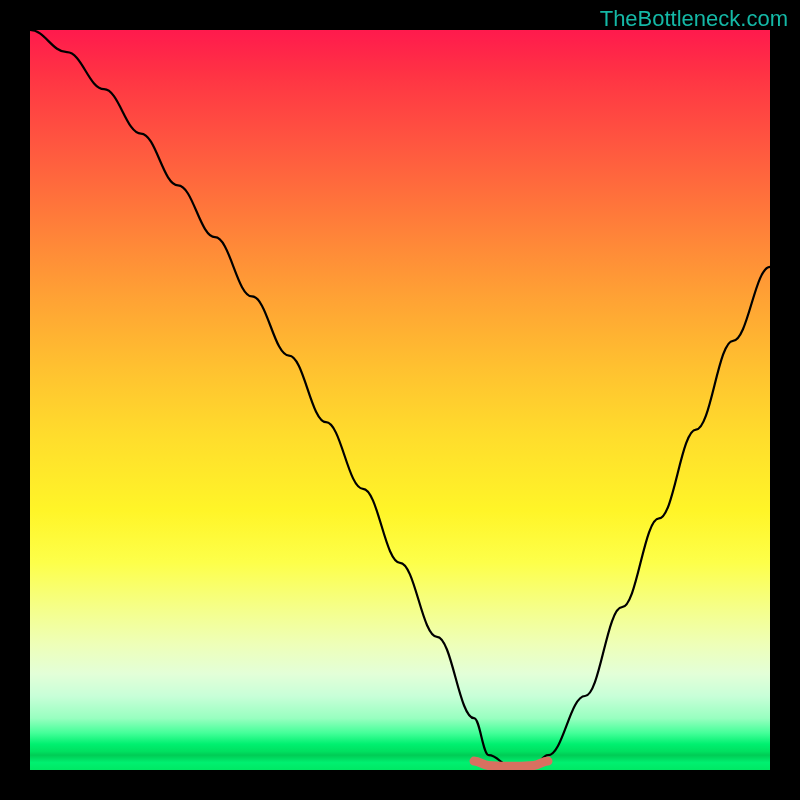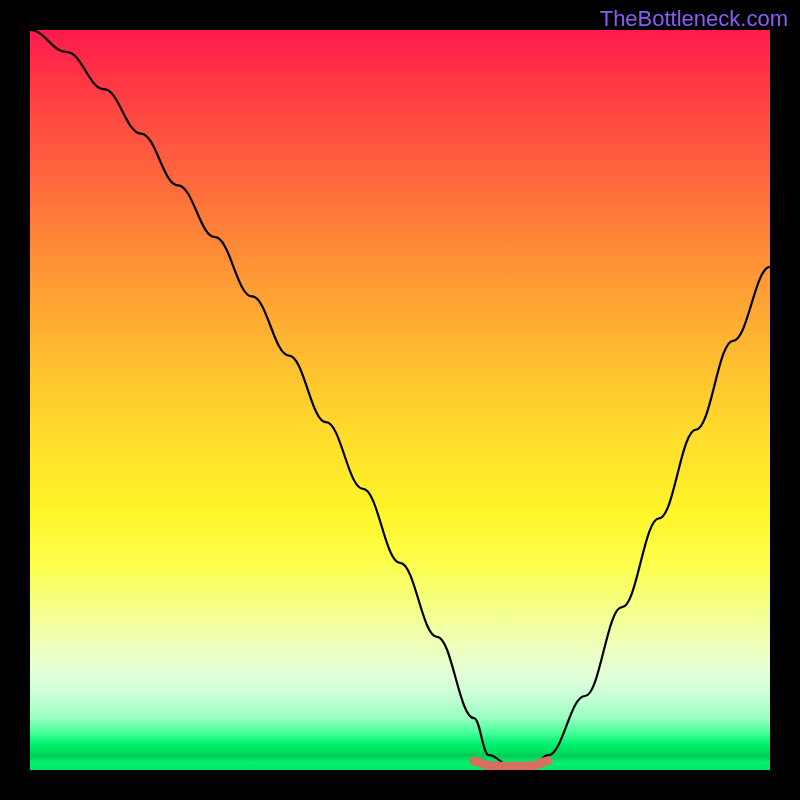--- a/index.html
+++ b/index.html
@@ -7,21 +7,21 @@
     width: 800px;
     height: 800px;
     background: #000;
     position: relative;
     font-family: Arial, sans-serif;
   }
   .watermark {
     position: absolute;
     top: 6px;
     right: 12px;
-    color: #8b5cf6;
+    color: #14b8a6;
     font-size: 22px;
     z-index: 10;
   }
   .plot-area {
     position: absolute;
     left: 30px;
     top: 30px;
     width: 740px;
     height: 740px;
   }

